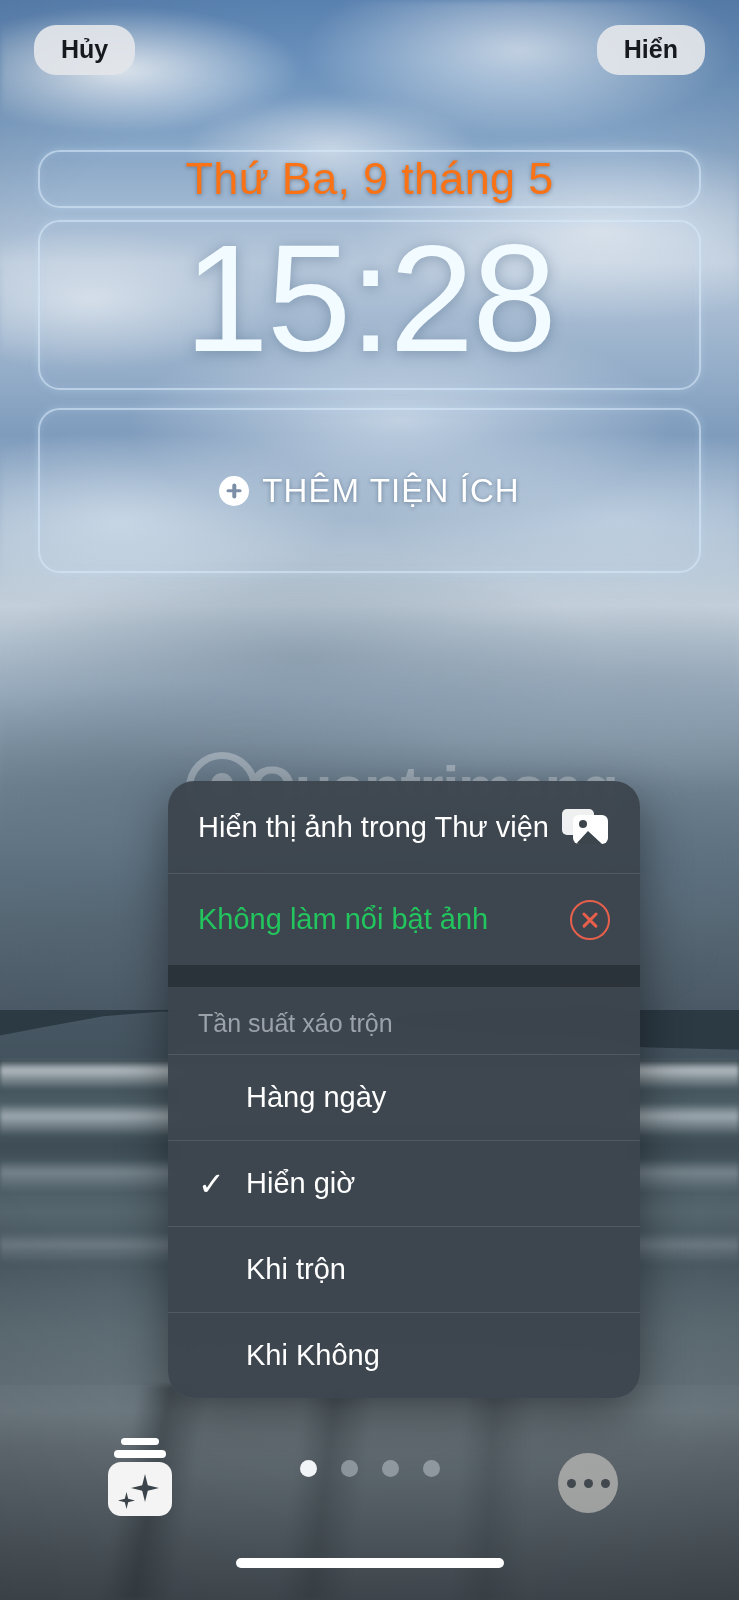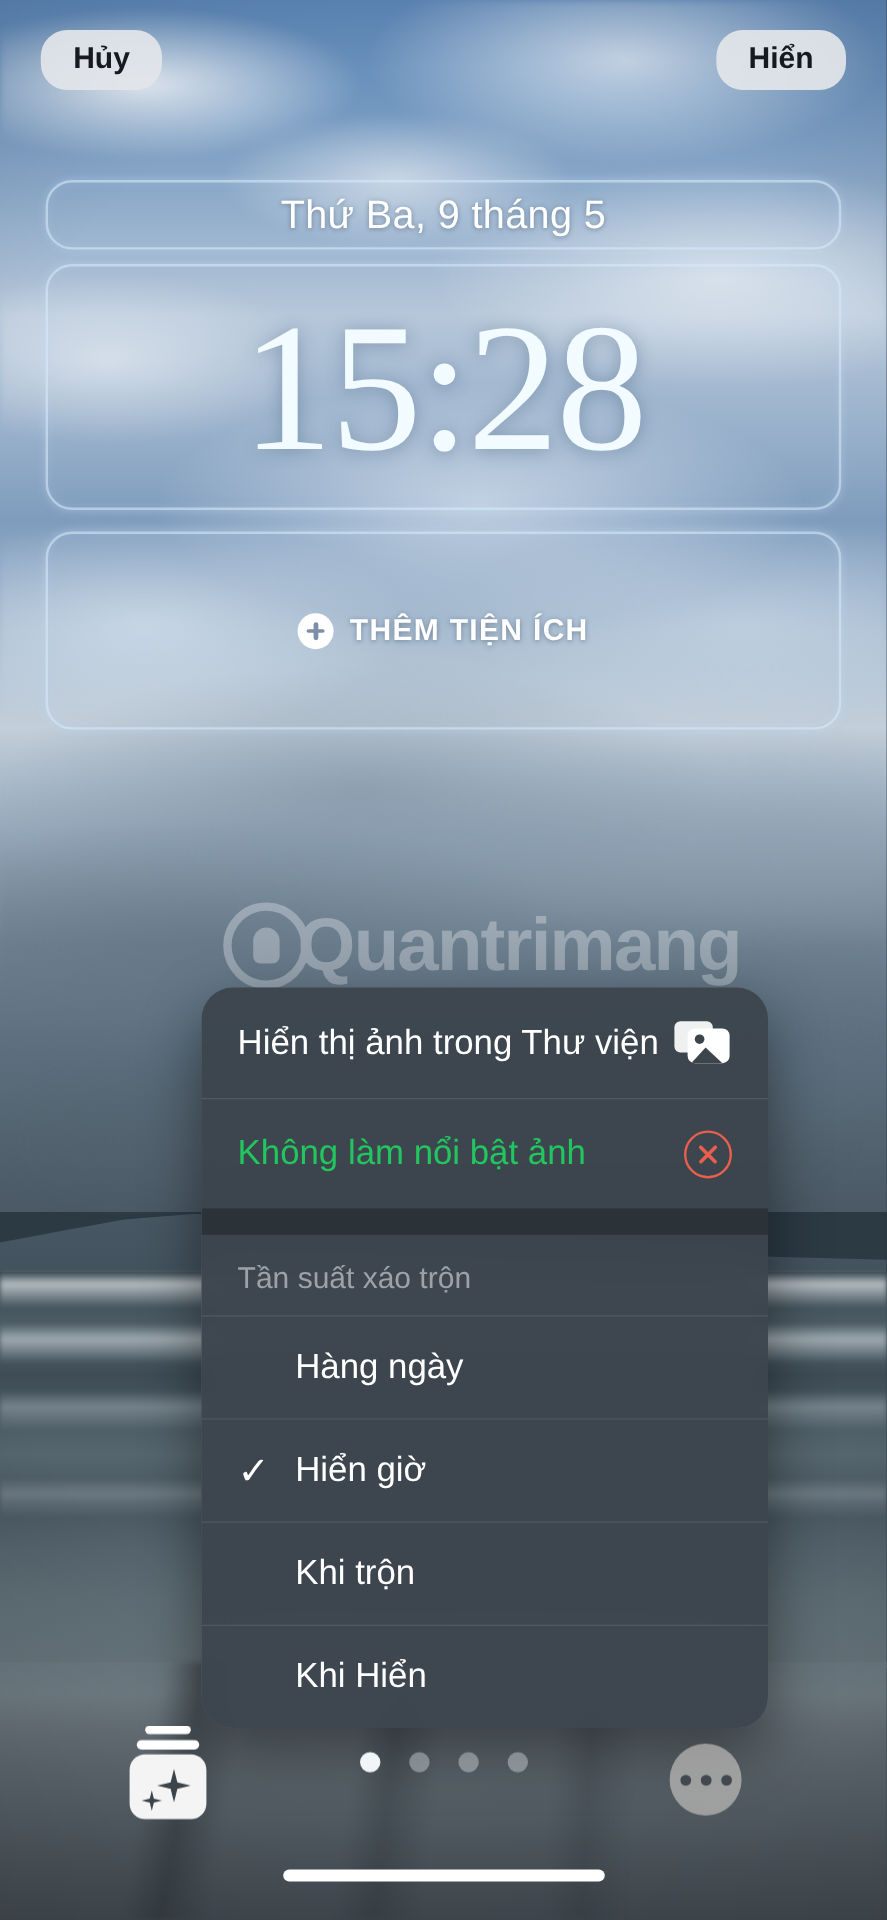--- a/index.html
+++ b/index.html
@@ -122,45 +122,45 @@
     border-radius:22px;
     box-shadow:0 0 8px rgba(190,220,250,.35), inset 0 0 8px rgba(190,220,250,.20);
   }
 
   .date-box {
     margin:0 38px;
     height:58px;
     display:flex; align-items:center; justify-content:center;
   }
   .date-text {
-    color:#ffffff; font-size:33px; letter-spacing:.3px;
+    color:#f97316; font-size:45px; letter-spacing:.3px;
     text-shadow:0 1px 4px rgba(40,60,85,.45);
   }
 
   .clock-box {
     margin:12px 38px 0 38px;
-    height:205px;
-    display:flex; align-items:center; justify-content:center;font-family:Liberation Serif, serif;
+    height:170px;
+    display:flex; justify-content:center;
   }
   .clock-text {
     font-size:152px; font-weight:300; line-height:1;
     color:#f2fbff;
     letter-spacing:-2px;
     text-shadow:0 2px 14px rgba(60,90,120,.40);
   }
 
   .widget-box {
     margin:18px 38px 0 38px;
     height:165px;
     display:flex; align-items:center; justify-content:center;
   }
   .add-widget {
     display:flex; align-items:center; gap:13px;
     color:#fff;
-    font-size:25px; font-weight:700; letter-spacing:1.1px;
+    font-size:33px; font-weight:400; letter-spacing:1.1px;
     text-shadow:0 1px 4px rgba(40,60,85,.45);
   }
   .plus-circle {
     width:30px; height:30px; border-radius:50%;
     background:#fff; position:relative; flex:none;
   }
   .plus-circle::before, .plus-circle::after {
     content:""; position:absolute; background:#7c8fa6;
     left:50%; top:50%; transform:translate(-50%,-50%);
   }
@@ -184,21 +184,21 @@
     background:#d8dde2;
   }
   .wm-text {
     font-size:62px; font-weight:bold; color:#d8dde2;
     letter-spacing:-1.5px; line-height:1;
     margin-left:-14px;
   }
 
   
   .ctx-menu {
-    position:absolute; left:168px; top:823px; width:472px;
+    position:absolute; left:168px; top:781px; width:472px;
     border-radius:26px; overflow:hidden;
     background:rgba(60,68,76,.94);
     backdrop-filter:blur(22px);
     box-shadow:0 18px 50px rgba(0,0,0,.45);
   }
   .ctx-row {
     display:flex; align-items:center; justify-content:space-between;
     padding:0 30px;
     min-height:92px;
     color:#fff; font-size:29px;
@@ -397,21 +397,21 @@
       <span>Hiển giờ</span>
     </div>
 
     <div class="ctx-check-row">
       <span class="check-slot"></span>
       <span>Khi trộn</span>
     </div>
 
     <div class="ctx-check-row">
       <span class="check-slot"></span>
-      <span>Khi Hiển</span>
+      <span>Khi Không</span>
     </div>
 
   </div>
 
   <div class="bottombar">
 
     <div class="shuffle-btn">
       <span class="bar1"></span>
       <span class="bar2"></span>
       <span class="card"></span>

